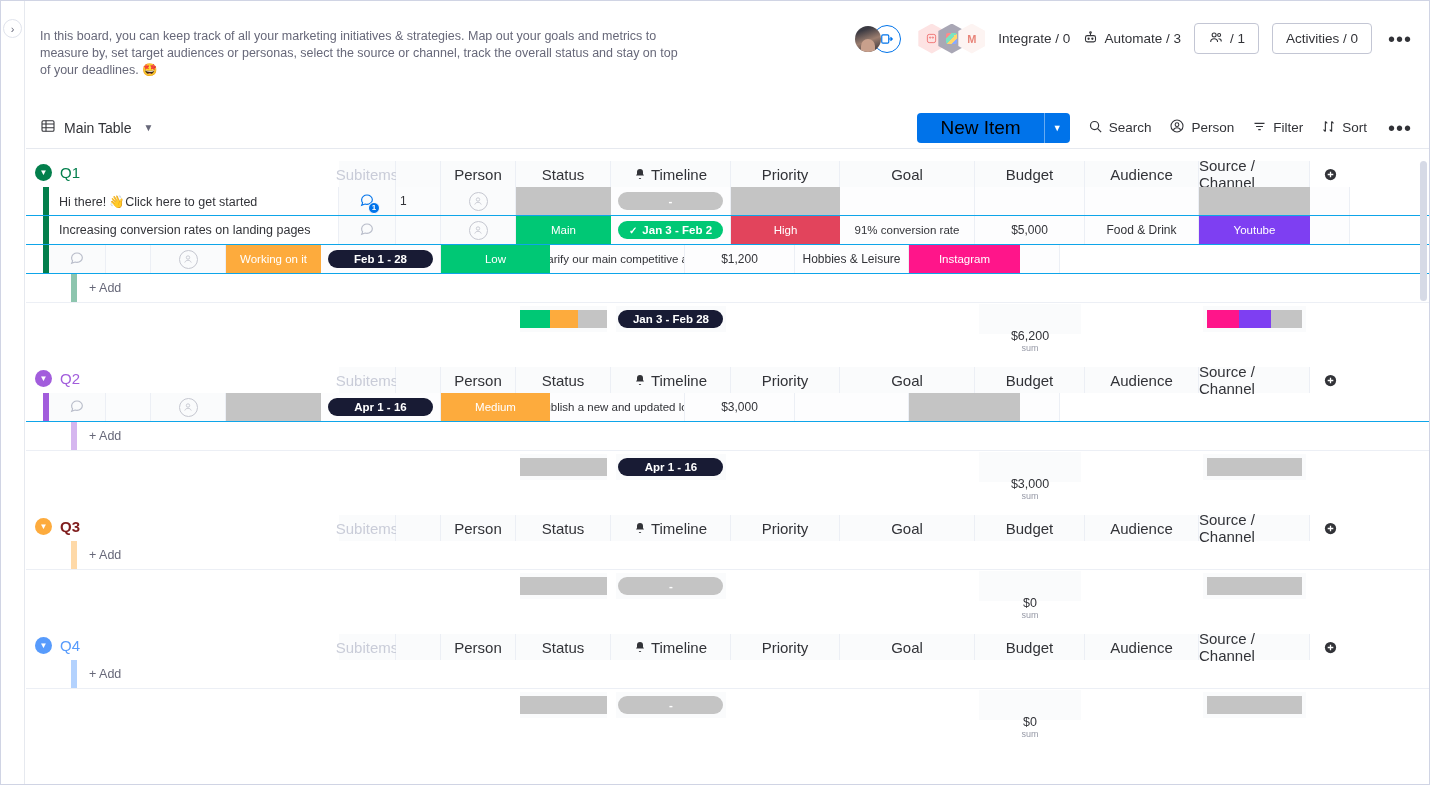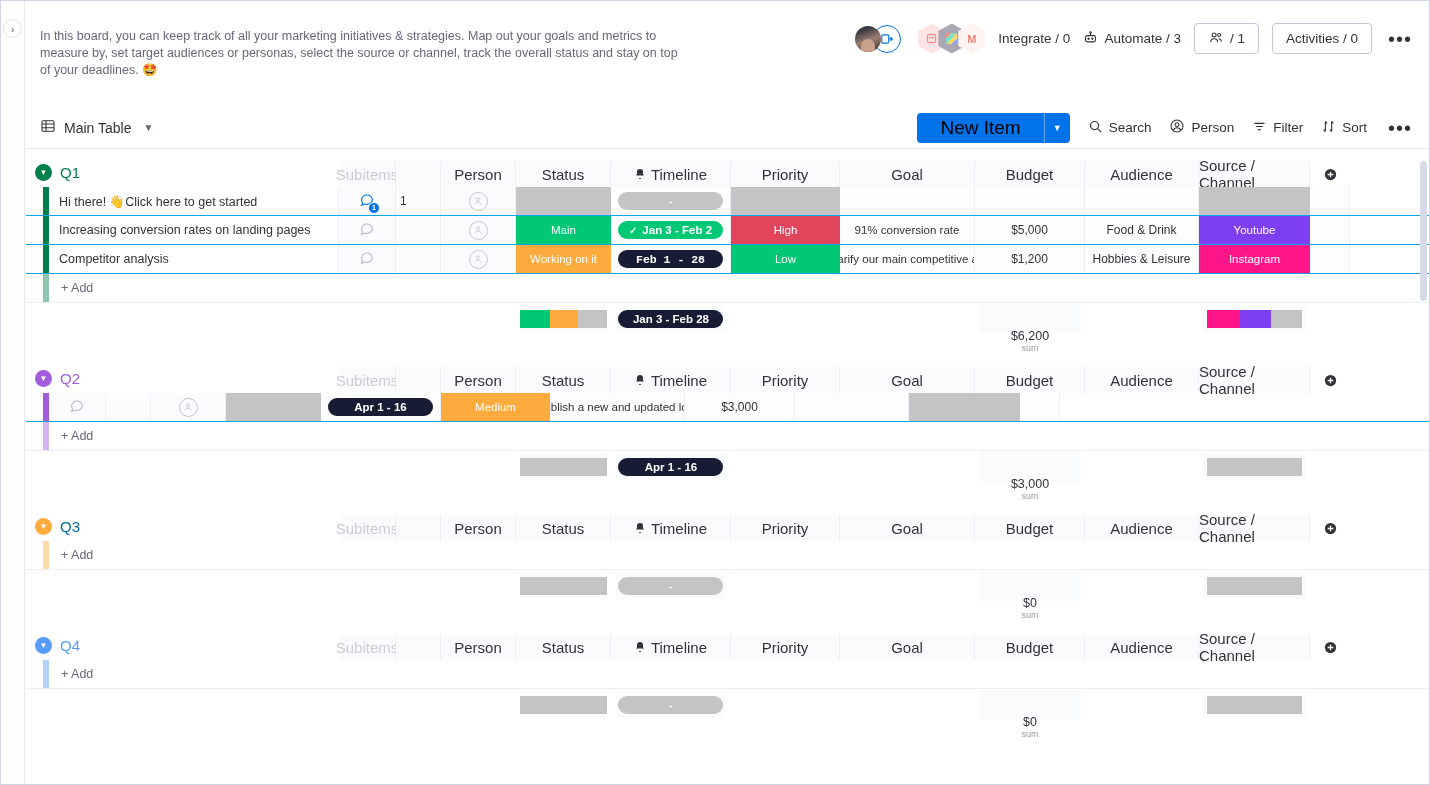--- a/index.html
+++ b/index.html
@@ -209,21 +209,21 @@
     display: flex; align-items: center; justify-content: center; gap: 5px;
     color: #fff; font-size: 11.5px; font-weight: bold; cursor: pointer;
   }
   .timeline-pill .tick { font-size: 10px; }
   .goal-txt {
     font-size: 11.5px; color: #323338; white-space: nowrap;
     overflow: hidden; text-overflow: ellipsis; padding: 0 8px;
   }
 
   
-  .add-row { height: 29px; border-bottom: 1px solid #eceff5; background:#fff; }
+  .add-row { height: 29px; border-bottom: 1px solid #eceff5; background:#fff;padding-left:28px; }
   .add-bar { width: 6px; flex: 0 0 6px; }
   .add-txt {
     display: flex; align-items: center; padding-left: 12px;
     font-size: 12.5px; color: #676879; cursor: pointer;
   }
 
   
   .sum-row { height: 32px; background: #fff; }
   .sum-cell {
     flex: 0 0 auto; display: flex; flex-direction: column;
@@ -485,40 +485,39 @@
           <div class="cell w-budget plain-cell">$5,000</div>
           <div class="cell w-aud plain-cell">Food &amp; Drink</div>
           <div class="cell w-src">
             <div class="statusbox" style="background: rgb(126, 63, 242);">Youtube</div>
           </div>
           <div class="cell w-plus plain-cell"></div>
         </div>
         <div class="grid-row item-row">
           <div class="gap-left"></div>
           <div class="color-bar" style="background: rgb(3, 127, 76);"></div>
-          <div class="cell name-cell">Competitor analysis</div>
           <div class="cell subc-cell w-sub">
             <div class="chat-ico"><svg width="16" height="16" viewBox="0 0 24 24" fill="none" stroke="currentColor" stroke-width="1.7">
                 <path d="M20 11.5c0 4-3.8 7-8 7-1 0-2-.2-2.9-.5L4 20l1.4-3.6A6.8 6.8 0 0 1 4 11.5c0-4 3.8-7 8-7s8 3 8 7z"></path>
               </svg></div>
           </div>
           <div class="cell cnt-cell w-cnt"></div>
           <div class="cell person-cell w-person">
             <div class="person-ico">
               <svg width="12" height="12" viewBox="0 0 24 24" fill="none" stroke="currentColor" stroke-width="1.8">
                 <circle cx="12" cy="9" r="3.4"></circle>
                 <path d="M5.5 19c1.2-3 3.6-4.4 6.5-4.4S17.3 16 18.5 19"></path>
               </svg>
             </div>
           </div>
           <div class="cell w-status">
             <div class="statusbox" style="background: rgb(253, 171, 61);">Working on it</div>
           </div>
           <div class="cell w-time plain-cell">
-            <div class="timeline-pill" style="background: rgb(24, 27, 52); font-family: Liberation Mono, monospace;">
+            <div class="timeline-pill" style="background: rgb(24, 27, 52);">
               <span>Feb 1 - 28</span>
             </div>
           </div>
           <div class="cell w-prio">
             <div class="statusbox" style="background: rgb(0, 200, 117);">Low</div>
           </div>
           <div class="cell w-goal plain-cell goal-txt">Clarify our main competitive a...</div>
           <div class="cell w-budget plain-cell">$1,200</div>
           <div class="cell w-aud plain-cell">Hobbies &amp; Leisure</div>
           <div class="cell w-src">
@@ -677,21 +676,21 @@
               </div>
             </div>
           </div>
           <div class="cell w-plus"></div>
         </div>
         <div class="spacer-row"></div>
       </div>
       <div class="group">
         <div class="group-title-row">
           <div class="group-caret" style="background: rgb(253, 171, 61);">▼</div>
-          <div class="group-name" style="color: #0369a1;">Q3</div>
+          <div class="group-name" style="color: #7f1d1d; font-weight: bold;">Q3</div>
         </div>
         <div class="grid-row hdr-row" style="margin-top: -26px;">
           <div class="cell hdr-name-spacer"></div>
           <div class="cell hdr-cell w-sub hdr-sub">Subitems</div>
           <div class="cell hdr-cell w-cnt"></div>
           <div class="cell hdr-cell w-person">Person</div>
           <div class="cell hdr-cell w-status">Status</div>
           <div class="cell hdr-cell w-time">
             <span><svg width="12" height="12" viewBox="0 0 24 24" fill="#323338">
                 <path d="M12 2a6 6 0 0 0-6 6v4l-2 3h16l-2-3V8a6 6 0 0 0-6-6zm0 20a2.6 2.6 0 0 0 2.5-2h-5A2.6 2.6 0 0 0 12 22z"></path>

